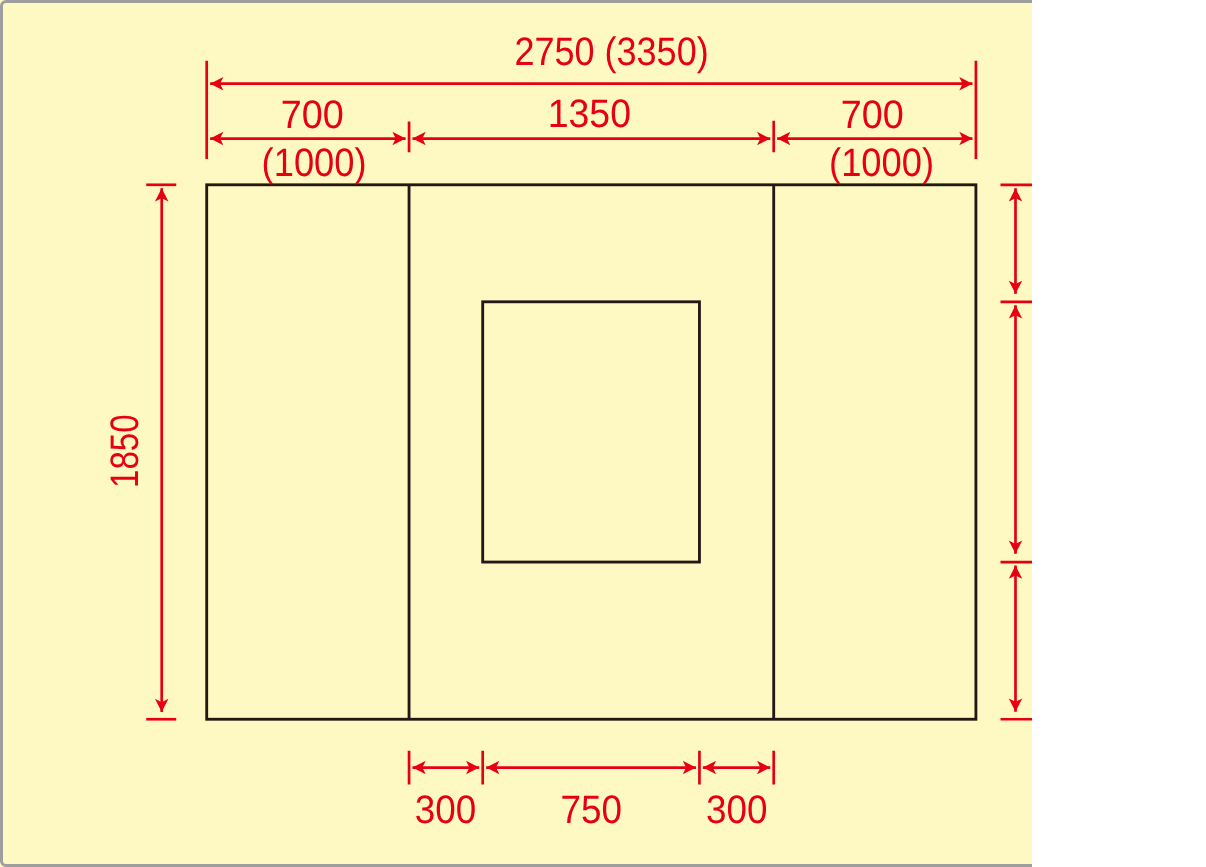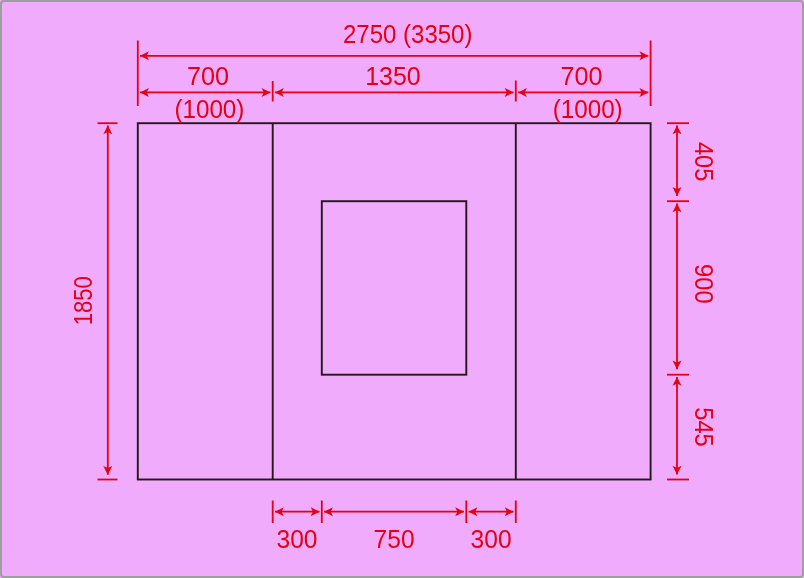--- a/index.html
+++ b/index.html
@@ -1,16 +1,16 @@
 <!DOCTYPE html>
 <html><head>
 <meta charset="utf-8">
 <style>
 html,body{margin:0;padding:0;background:#fff;}
-#canvas{position:relative;width:804px;height:578px;background:#f0abfc;overflow:hidden;}
+#canvas{position:relative;width:688px;height:578px;background:#fef9c3;overflow:hidden;}
 svg{position:absolute;left:0;top:0;}
 text{font-family:"Liberation Sans",sans-serif;font-size:26.5px;fill:#e60012;}
 </style>
 </head>
 <body>
 
 <div id="canvas">
 <svg width="804" height="578" viewBox="0 0 804 578">
 
   <rect x="1" y="1" width="802" height="576" rx="3" fill="none" stroke="#9e9e9e" stroke-width="2"></rect>

